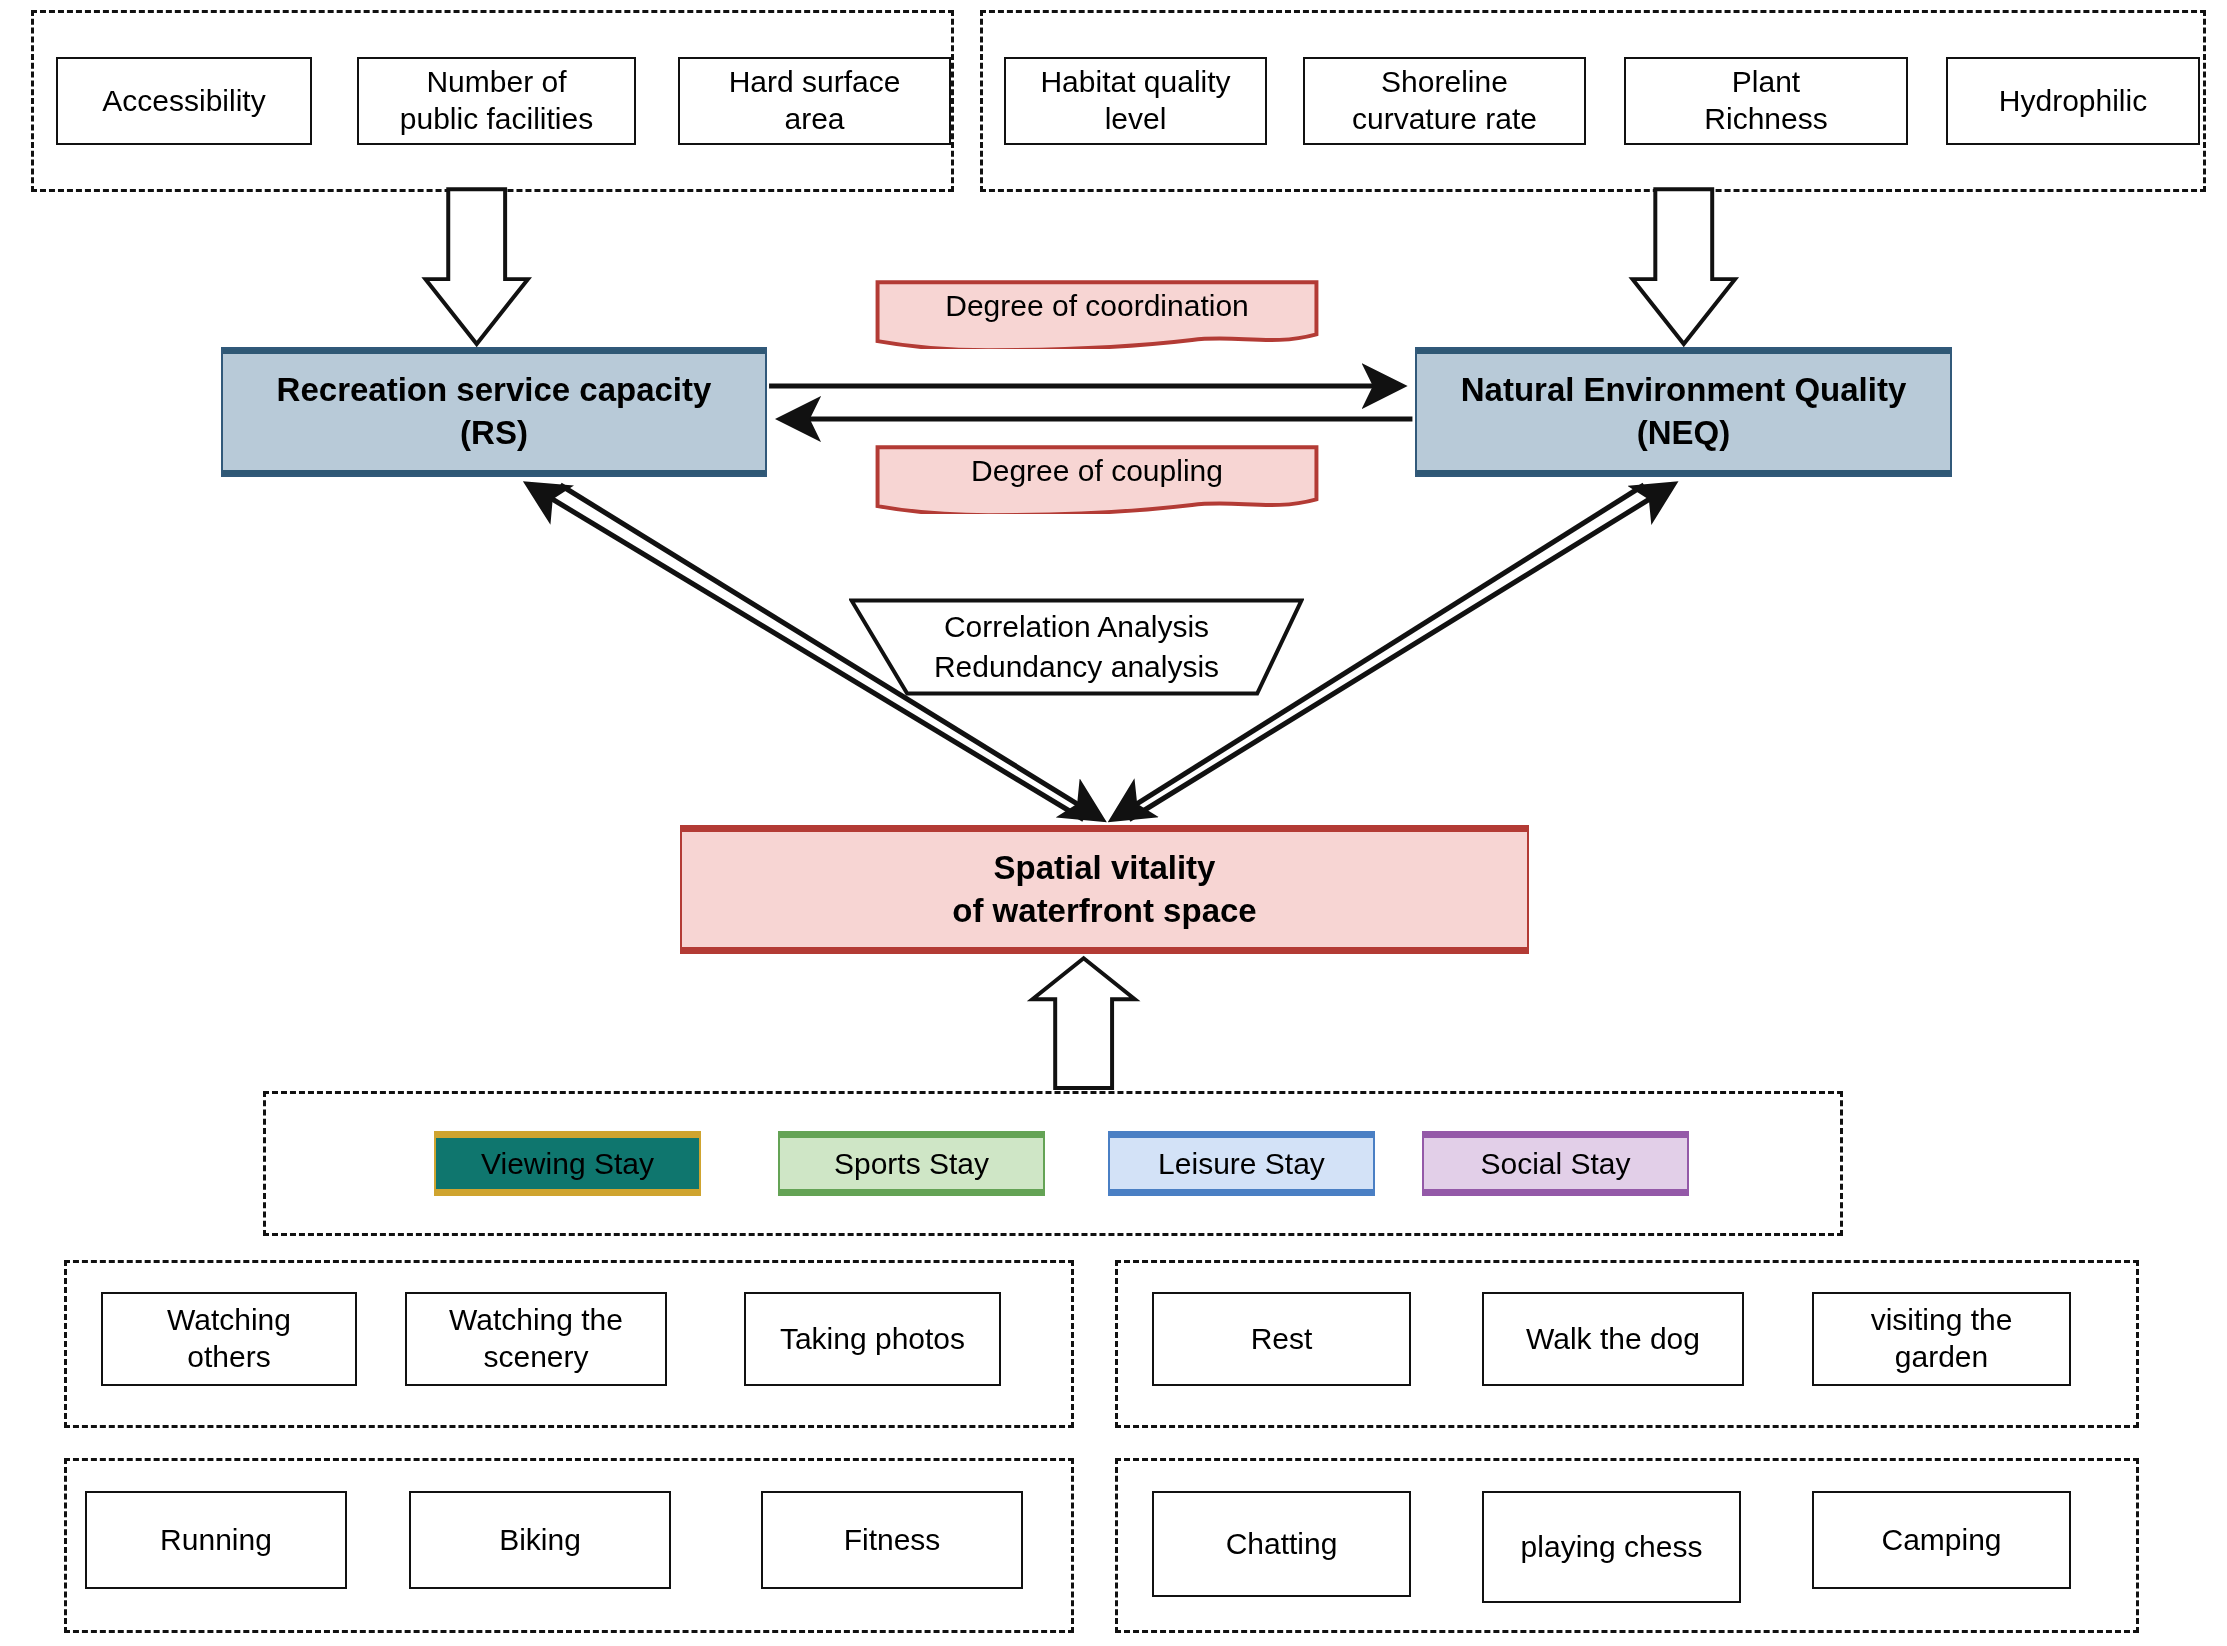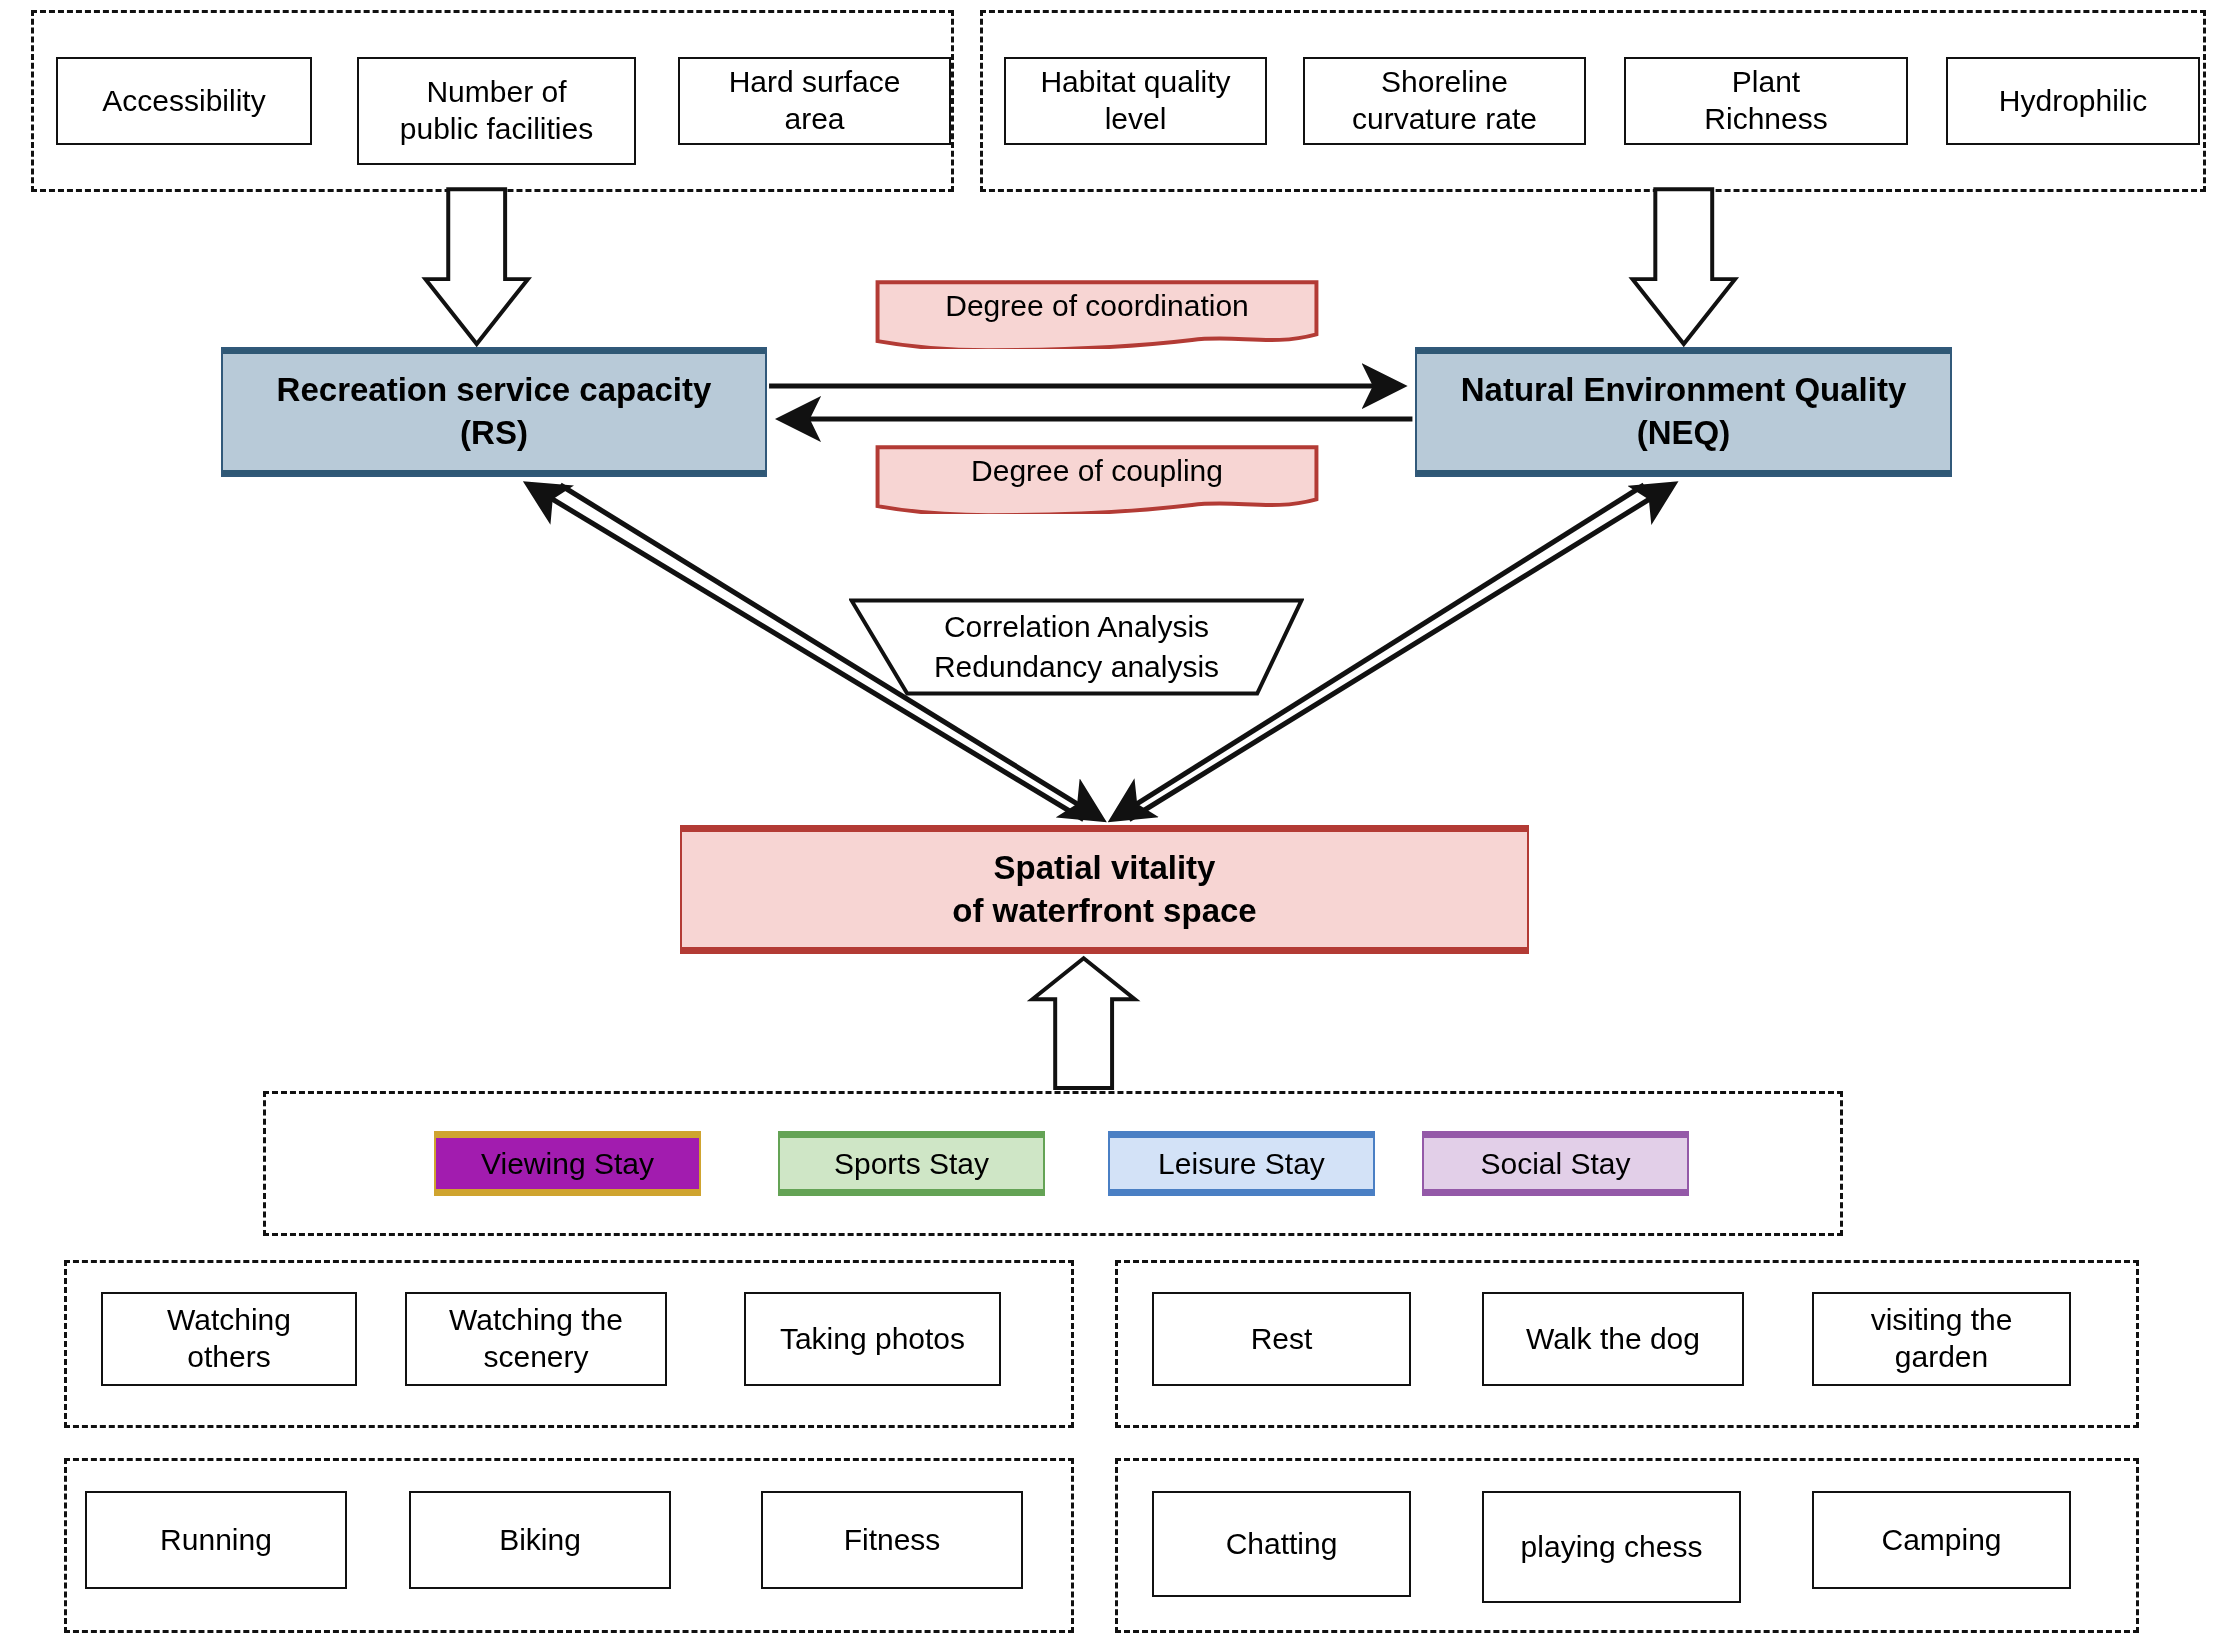--- a/index.html
+++ b/index.html
@@ -23,39 +23,39 @@
   .banner{position:absolute;}
   .banner .btxt{position:absolute;left:0;right:0;top:8px;text-align:center;
                 font-size:30px;line-height:1.2;}
 
   .trap{position:absolute;}
   .trap .ttxt{position:absolute;left:0;right:0;top:10.2px;text-align:center;
               font-size:30px;line-height:1.32;}
 
   .stay{position:absolute;box-sizing:border-box;display:flex;align-items:center;
         justify-content:center;text-align:center;font-size:30px;}
-  .stay.s0{background:#a21caf;border:2.8px solid #cfa42f;
+  .stay.s0{background:#0f766e;border:2.8px solid #cfa42f;
            box-shadow:inset 0 5.1px 0 0 #cfa42f, inset 0 -5.1px 0 0 #cfa42f;}
   .stay.s1{background:#cfe6c6;border:2.8px solid #64a355;
            box-shadow:inset 0 5.1px 0 0 #64a355, inset 0 -5.1px 0 0 #64a355;}
   .stay.s2{background:#d3e2f7;border:2.8px solid #4a7fc4;
            box-shadow:inset 0 5.1px 0 0 #4a7fc4, inset 0 -5.1px 0 0 #4a7fc4;}
   .stay.s3{background:#e2cfe8;border:2.8px solid #9459a8;
            box-shadow:inset 0 5.1px 0 0 #9459a8, inset 0 -5.1px 0 0 #9459a8;}
 
   svg.ovl{position:absolute;left:0;top:0;width:2227px;height:1647px;pointer-events:none;}
 </style>
 </head>
 <body>
 
 <div id="stage">
 
   <div class="dgroup" style="left:31px;top:10.2px;width:923px;height:182px;"></div>
   <div class="ibox" style="left:56px;top:57px;width:256px;height:88px;white-space:pre-line;">Accessibility</div>
-  <div class="ibox" style="left:357px;top:57px;width:279px;height:108px;white-space:pre-line;">Number of
+  <div class="ibox" style="left:357px;top:57px;width:279px;height:88px;white-space:pre-line;">Number of
 public facilities</div>
   <div class="ibox" style="left:678px;top:57px;width:273px;height:88px;white-space:pre-line;">Hard surface
 area</div>
 
   <div class="dgroup" style="left:980px;top:10.2px;width:1226px;height:182px;"></div>
   <div class="ibox" style="left:1004px;top:57px;width:263px;height:88px;white-space:pre-line;">Habitat quality
 level</div>
   <div class="ibox" style="left:1303px;top:57px;width:283px;height:88px;white-space:pre-line;">Shoreline
 curvature rate</div>
   <div class="ibox" style="left:1624px;top:57px;width:284px;height:88px;white-space:pre-line;">Plant

